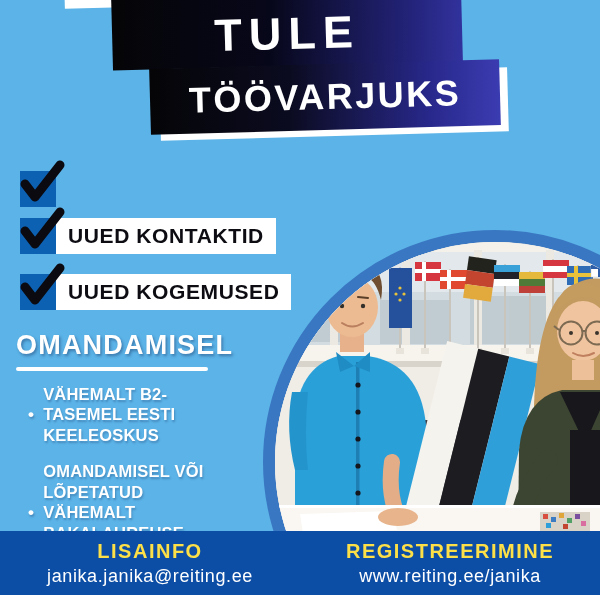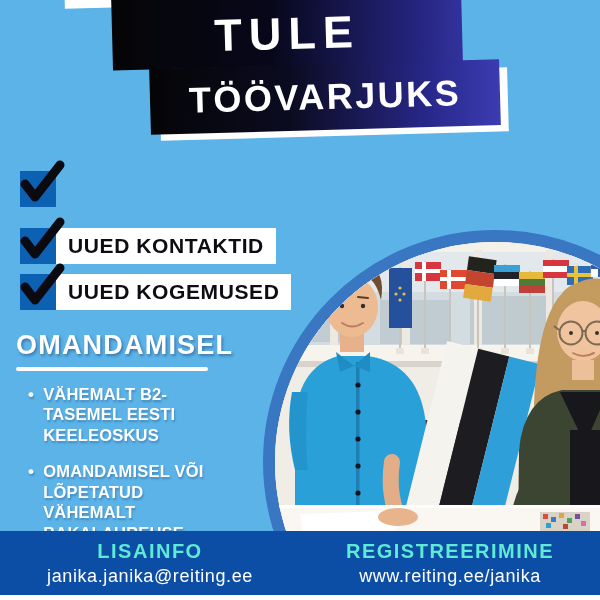--- a/index.html
+++ b/index.html
@@ -20,55 +20,55 @@
   .banner2-bg{left:160px;top:72px;width:348px;height:64px;background:#ffffff;transform:rotate(-1.6deg);z-index:2;}
   .banner2{
     left:150px;top:64px;width:350px;height:66px;z-index:3;
     background:linear-gradient(92deg,#050507 0%,#0b0b20 40%,#28288c 80%,#3c3cb2 100%);
     transform:rotate(-1.6deg);
   }
   .banner2 .t{color:#fff;font-size:36px;font-weight:800;letter-spacing:2.5px;}
   
   .check-row{position:absolute;left:20px;display:flex;align-items:stretch;z-index:4;}
   .check-row.r1{top:171px;}
-  .check-row.r2{top:228px;border-radius:16px;}
+  .check-row.r2{top:218px;border-radius:16px;}
   .check-row.r3{top:274px;}
   .check-box{position:relative;width:36px;height:36px;background:#0d61b2;flex:0 0 36px;}
   .check-box svg{position:absolute;left:-3px;top:-13px;overflow:visible;}
   .check-label{
     background:#ffffff;display:flex;align-items:center;padding:0 12px;height:36px;
     font-size:21px;font-weight:800;color:#0c0c12;letter-spacing:0.6px;white-space:nowrap;
   }
   
   .cond-heading{
     position:absolute;left:16px;top:330px;z-index:4;color:#ffffff;
     font-size:27px;font-weight:800;letter-spacing:1.2px;
     text-shadow:1.5px 2px 3px rgba(23,48,99,0.45);
   }
   .cond-underline{position:absolute;left:16px;top:367px;width:192px;height:3.5px;background:#ffffff;border-radius:2px;z-index:4;}
   .cond-list{
     position:absolute;left:28px;top:384px;width:208px;margin:0;padding:0;list-style:none;z-index:4;
     color:#ffffff;font-size:16.5px;font-weight:700;line-height:1.24;letter-spacing:0.2px;
     text-shadow:1px 1.5px 2px rgba(23,48,99,0.3);
   }
-  .cond-list li{display:flex;margin-bottom:16px;}
+  .cond-list li{display:flex;margin-bottom:16px;align-items:center;}
   .cond-list li::before{content:"•";margin-right:9px;font-size:17px;}
   
   .photo-circle{
     position:absolute;left:263px;top:230px;width:464px;height:464px;box-sizing:border-box;
     border:12px solid #3a77c2;border-radius:50%;overflow:hidden;z-index:1;background:#eae6df;
   }
   .photo-circle svg{display:block;}
   
   .footer{
     position:absolute;left:0;bottom:5px;width:600px;height:64px;background:#0c4da5;z-index:5;
     display:flex;align-items:center;
   }
   .footer-col{flex:1 1 50%;display:flex;flex-direction:column;align-items:center;gap:3px;}
-  .footer-heading{color:#5eead4;font-size:20px;font-weight:800;letter-spacing:1.5px;}
+  .footer-heading{color:#fde047;font-size:20px;font-weight:800;letter-spacing:1.5px;}
   .footer-value{color:#fff;font-size:18px;font-weight:400;letter-spacing:0.6px;}
   .bottom-strip{position:absolute;left:0;bottom:0;width:600px;height:5px;background:#ffffff;z-index:6;}
 </style>
 </head>
 <body>
 
 <div class="page">
 
   <div class="banner banner1-bg"></div>
   <div class="banner banner1">

